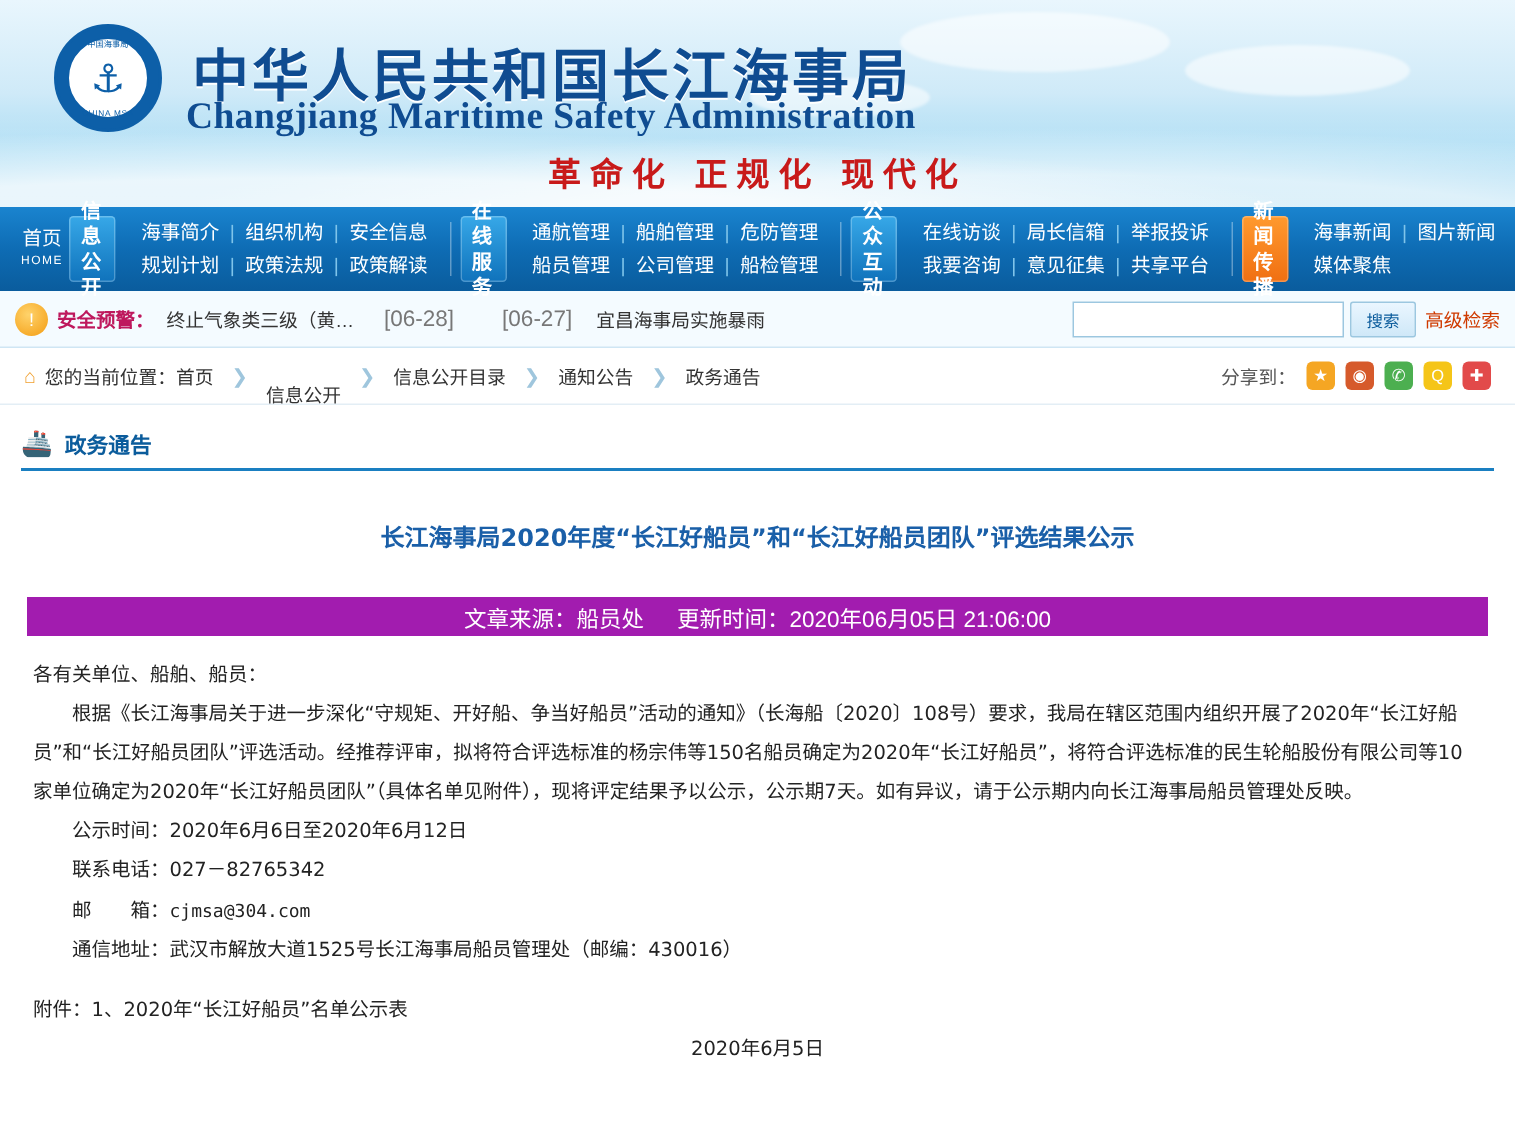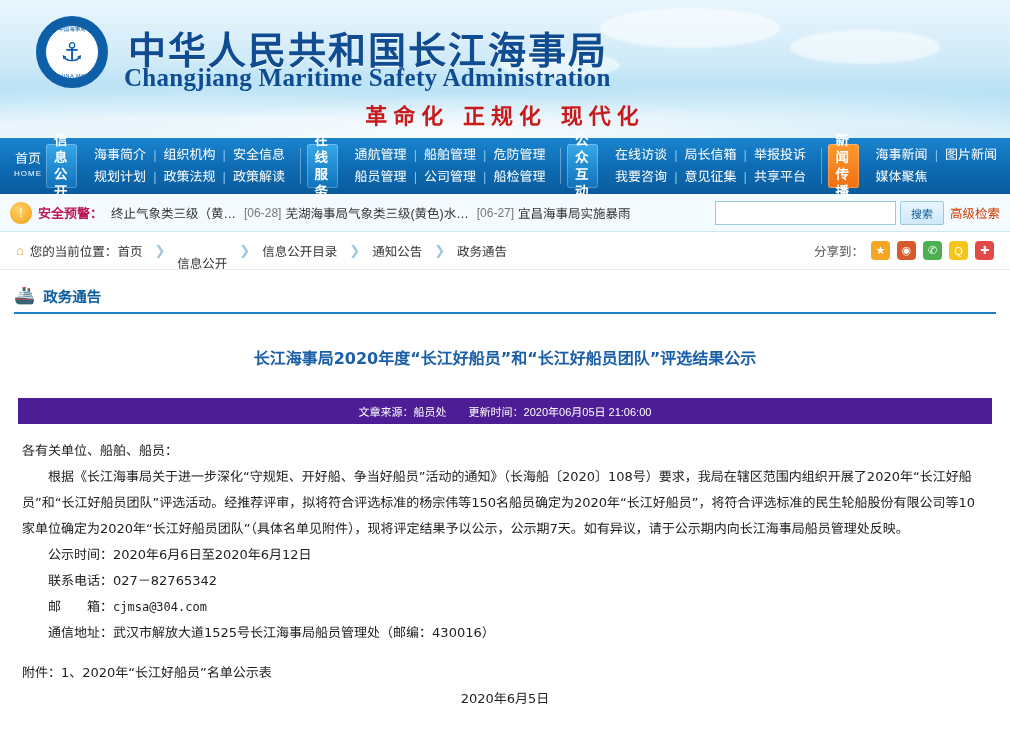--- a/index.html
+++ b/index.html
@@ -92,21 +92,21 @@
     height:38px;background:#f4fbff;border-bottom:1px solid #cfe6f4;
     display:flex;align-items:center;padding:0 10px;box-sizing:border-box;
   }
   .alert .bell{
     width:22px;height:22px;border-radius:50%;
     background:radial-gradient(circle at 40% 35%,#ffd36b,#f39c12);
     display:flex;align-items:center;justify-content:center;font-size:12px;color:#fff;margin-right:6px;
   }
   .alert .lbl{color:#be185d;font-weight:bold;font-size:13px;margin-right:8px;white-space:nowrap;}
   .alert .items{flex:1;display:flex;align-items:center;overflow:hidden;white-space:nowrap;font-size:12.5px;color:#333;}
-  .alert .items .date{color:#777;font-size:12px;margin:0 4px;}
+  .alert .items .date{color:#777;font-size:15px;margin:0 16px;}
   .alert .items .it{margin-right:4px;}
   .search-box{
     width:175px;height:20px;border:1px solid #9cc7e0;background:#fff;margin-right:4px;
   }
   .btn-search{
     height:22px;min-width:42px;font-size:11px;color:#0b5c9c;
     background:linear-gradient(180deg,#eaf6ff,#cfe8f8);border:1px solid #9cc7e0;border-radius:2px;
     display:flex;align-items:center;justify-content:center;margin-right:6px;cursor:pointer;
   }
   .adv{font-size:12.5px;color:#cf3a00;white-space:nowrap;}
@@ -134,21 +134,21 @@
   .sechead .t{font-size:14.5px;font-weight:bold;color:#0b5c9c;}
 
   
   .article{padding:0 18px;}
   .art-title{
     text-align:center;color:#1a5fa8;font-weight:bold;
     font-size:16px;line-height:30px;margin:30px 0 24px 0;
     font-family:"DejaVu Sans","Liberation Sans",sans-serif;
   }
   .meta{
-    height:26px;background:#4c1d95;color:#fff;font-size:11px;
+    height:26px;background:#a21caf;color:#fff;font-size:15px;
     display:flex;align-items:center;justify-content:center;gap:22px;
   }
   .body{padding:14px 4px 0 4px;font-size:13px;line-height:26px;color:#222;
         font-family:"DejaVu Sans","Liberation Sans",sans-serif;}
   .body p{margin:0;}
   .indent{text-indent:2em;}
   .indent2{padding-left:2em;}
   .indent3{padding-left:3em;}
   .mono{font-family:"DejaVu Sans Mono","Liberation Mono",monospace;font-size:12px;}
   .gap{height:14px;}
@@ -265,21 +265,20 @@
       </div>
     </div>
   </div>
 
   <div class="alert">
     <div class="bell">!</div>
     <div class="lbl">安全预警：</div>
     <div class="items">
       <span class="it">终止气象类三级（黄…</span>
       <span class="date">[06-28]</span>
-      <span class="it">芜湖海事局气象类三级(黄色)水…</span>
       <span class="date">[06-27]</span>
       <span class="it">宜昌海事局实施暴雨</span>
     </div>
     <input class="search-box" type="text" value="" placeholder="" style="">
     <div class="btn-search">搜索</div>
     <div class="adv">高级检索</div>
   </div>
 
   <div class="crumbbar">
     <span class="home-ic">⌂</span>

